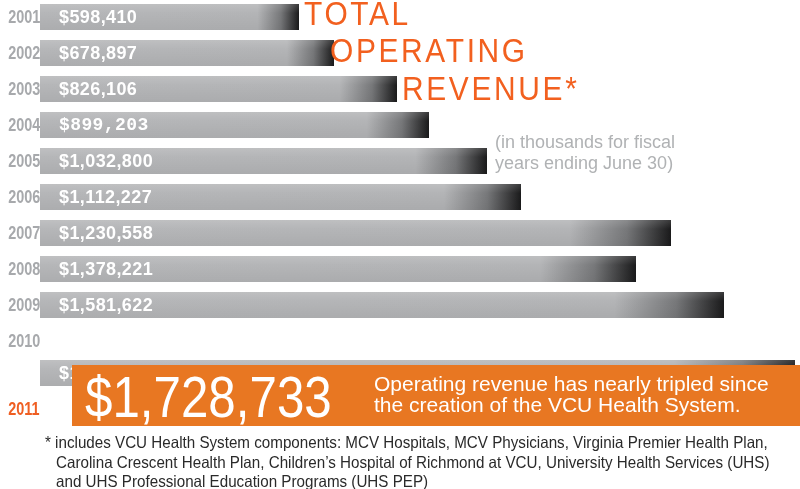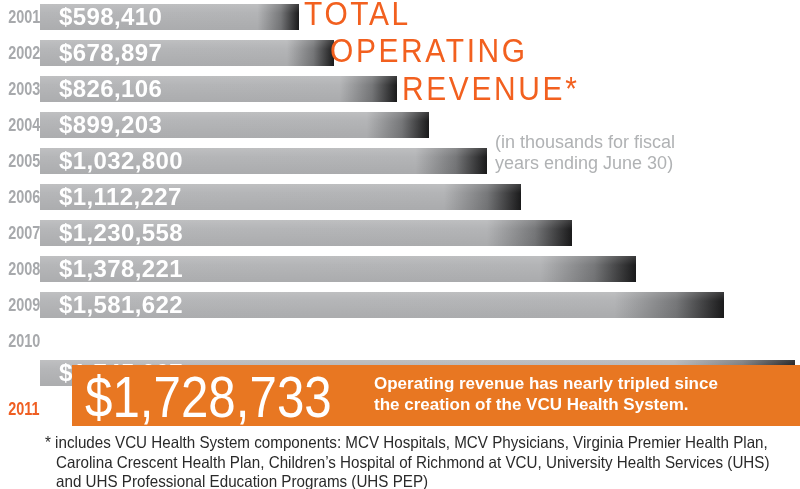--- a/index.html
+++ b/index.html
@@ -13,21 +13,21 @@
     font-weight:bold;font-size:19px;line-height:26px;color:#a7a9ac;
     transform:scaleX(0.76);transform-origin:100% 50%;
   }
   .bar{
     position:absolute;left:40px;height:26px;display:flex;align-items:center;
     background:
       linear-gradient(180deg, rgba(255,255,255,0.14) 0%, rgba(255,255,255,0) 35%, rgba(0,0,0,0.05) 100%),
       linear-gradient(90deg, #b5b6b8 0%, #b3b4b6 84%, #77787a 93%, #1a1a1b 100%);
   }
   .bar .val{
-    padding-left:19px;color:#ffffff;font-weight:bold;font-size:24px;letter-spacing:0.4px;white-space:nowrap;
+    padding-left:19px;color:#ffffff;font-weight:bold;font-size:18px;letter-spacing:0.4px;white-space:nowrap;
   }
   
   .title-line{
     position:absolute;white-space:nowrap;color:#f2601f;font-size:34px;line-height:34px;
     letter-spacing:3px;transform:scaleX(0.88);transform-origin:0 0;
   }
   #title-1{left:304px;top:-4px;}
   #title-2{left:330px;top:33px;}
   #title-3{left:402px;top:71px;}
   .subtitle{
@@ -40,21 +40,21 @@
     transform:scaleX(0.76);transform-origin:100% 50%;
   }
   .hl-bar{
     position:absolute;left:40px;top:365px;height:61px;background:#e87722;color:#ffffff;margin-left:32px;
   }
   .hl-value{
     position:absolute;left:13px;top:3px;font-size:58px;line-height:57px;white-space:nowrap;
     transform:scaleX(0.85);transform-origin:0 0;letter-spacing:0;
   }
   .hl-msg{
-    position:absolute;left:302px;top:9px;font-weight:bold;font-size:17px;line-height:20.5px;white-space:nowrap;
+    position:absolute;left:302px;top:9px;font-weight:normal;font-size:21px;line-height:20.5px;white-space:nowrap;
   }
   
   .footnote{
     position:absolute;left:45px;top:433px;color:#2a2a2a;font-size:16.5px;line-height:19.5px;
     transform:scaleX(0.92);transform-origin:0 0;
   }
   .fn-line{white-space:nowrap;}
   .fn-line.indent{margin-left:12px;}
 </style>
 </head>
@@ -69,33 +69,33 @@
       </div>
       <div class="year-label" style="top: 40px;">2002</div>
       <div class="bar" style="top: 40px; width: 294px;">
         <span class="val">$678,897</span>
       </div>
       <div class="year-label" style="top: 76px;">2003</div>
       <div class="bar" style="top: 76px; width: 357px;">
         <span class="val">$826,106</span>
       </div>
       <div class="year-label" style="top: 112px;">2004</div>
-      <div class="bar" style="top: 112px; width: 389px;">
+      <div class="bar" style="top: 112px; width: 389px; font-family: Liberation Mono, monospace;">
         <span class="val">$899,203</span>
       </div>
       <div class="year-label" style="top: 148px;">2005</div>
       <div class="bar" style="top: 148px; width: 447px;">
         <span class="val">$1,032,800</span>
       </div>
       <div class="year-label" style="top: 184px;">2006</div>
       <div class="bar" style="top: 184px; width: 481px;">
         <span class="val">$1,112,227</span>
       </div>
       <div class="year-label" style="top: 220px;">2007</div>
-      <div class="bar" style="top: 220px; width: 532px;">
+      <div class="bar" style="top: 220px; width: 631px;">
         <span class="val">$1,230,558</span>
       </div>
       <div class="year-label" style="top: 256px;">2008</div>
       <div class="bar" style="top: 256px; width: 596px; text-align: right;">
         <span class="val">$1,378,221</span>
       </div>
       <div class="year-label" style="top: 292px;">2009</div>
       <div class="bar" style="top: 292px; width: 684px;">
         <span class="val">$1,581,622</span>
       </div>

